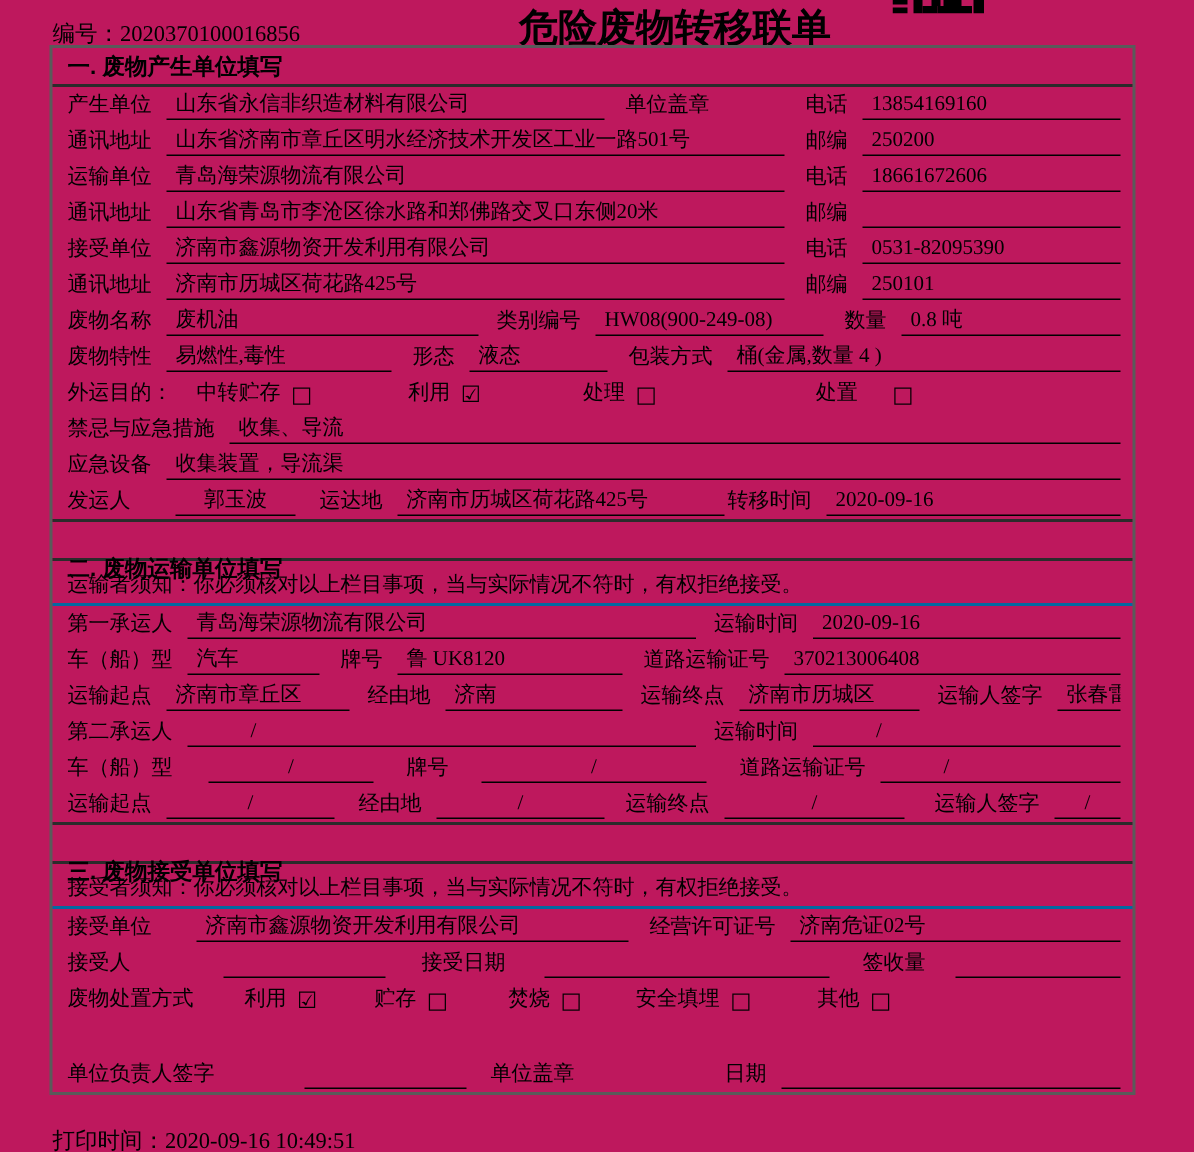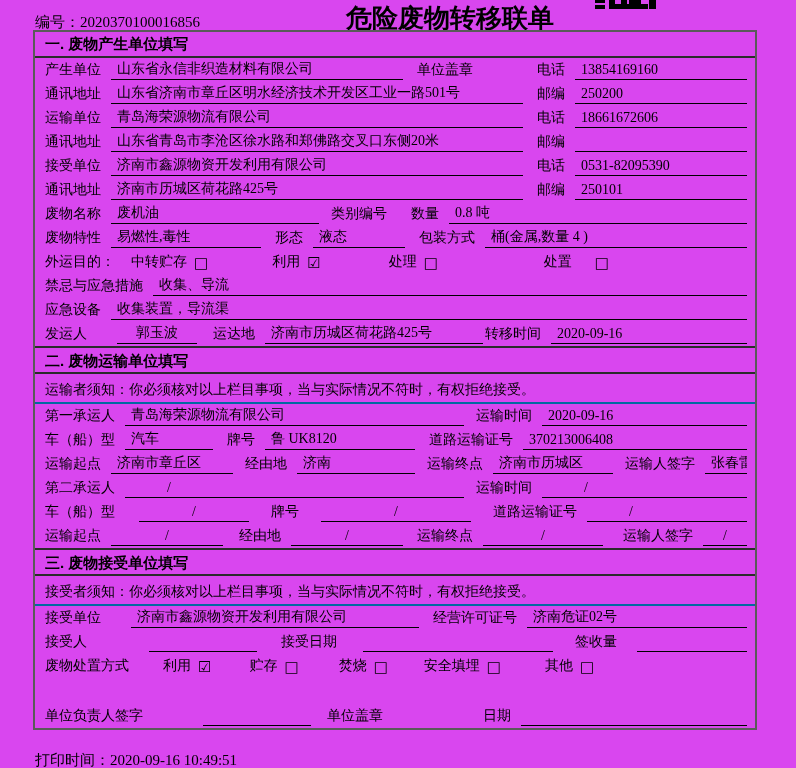--- a/index.html
+++ b/index.html
@@ -1,38 +1,38 @@
 <!DOCTYPE html>
 <html><head>
 <meta charset="utf-8">
 <style>
   * { margin:0; padding:0; box-sizing:border-box; }
   html,body { background:#e9e9e9; }
   .page {
-    position:relative; width:796px; height:768px; background:#d946ef;
+    position:relative; width:796px; height:768px; background:#be185d;
     font-family:"Liberation Serif","DejaVu Serif",serif; color:#000;
     overflow:hidden;
   }
   .hdr { position:relative; height:45px; }
   .serial { position:absolute; left:35px; top:13px; font-size:15px; white-space:nowrap; }
   .title {
     position:absolute; left:346px; top:1px; font-size:26px; font-weight:700;
     font-family:"Liberation Sans","DejaVu Sans",sans-serif; white-space:nowrap;
   }
   .qr { position:absolute; left:595px; top:0; }
   .form {
     position:absolute; left:33px; top:30px; width:724px; height:700px;
     border:2px solid #5a5a5a; display:flex; flex-direction:column;
   }
   .sec-h {
     height:26px; padding:3px 10px 0; font-size:15px; font-weight:700;
     font-family:"Liberation Sans","DejaVu Sans",sans-serif;
     border-bottom:2px solid #2b2b2b; flex:none;
   }
-  .sec-h.bt { border-top:2px solid #2b2b2b; height:28px; padding-top:4px; }
+  .sec-h.bt { border-top:2px solid #2b2b2b; height:28px; padding-top:22px; }
   .notice { height:30px; padding:7px 10px 0; font-size:14px; border-bottom:2px solid #0369a1; flex:none; }
   .row { display:flex; align-items:flex-end; height:24px; padding:0 8px 2px 10px; font-size:14px; flex:none; }
   .row:last-child { flex:1; }
   .lbl { white-space:nowrap; margin-right:10px; padding-bottom:1px; }
   .val {
     border-bottom:1px solid #000; white-space:nowrap; overflow:hidden;
     padding:0 6px 1px; min-height:18px; flex:none;
   }
   .fill { flex:1 1 auto; }
   .sp { flex:1 1 auto; }
@@ -110,20 +110,21 @@
       <span class="lbl">通讯地址</span>
       <span class="val fill">济南市历城区荷花路425号</span>
       <span class="lbl" style="margin-left:14px">邮编</span>
       <span class="val" style="width:172px">250101</span>
     </div>
 
     <div class="row">
       <span class="lbl">废物名称</span>
       <span class="val" style="width:208px">废机油</span>
       <span class="lbl" style="margin-left:12px">类别编号</span>
+      <span class="val" style="width:152px">HW08(900-249-08)</span>
       <span class="lbl" style="margin-left:14px">数量</span>
       <span class="val fill">0.8 吨</span>
     </div>
 
     <div class="row">
       <span class="lbl">废物特性</span>
       <span class="val" style="width:150px">易燃性,毒性</span>
       <span class="lbl" style="margin-left:14px">形态</span>
       <span class="val" style="width:92px">液态</span>
       <span class="lbl" style="margin-left:14px">包装方式</span>

